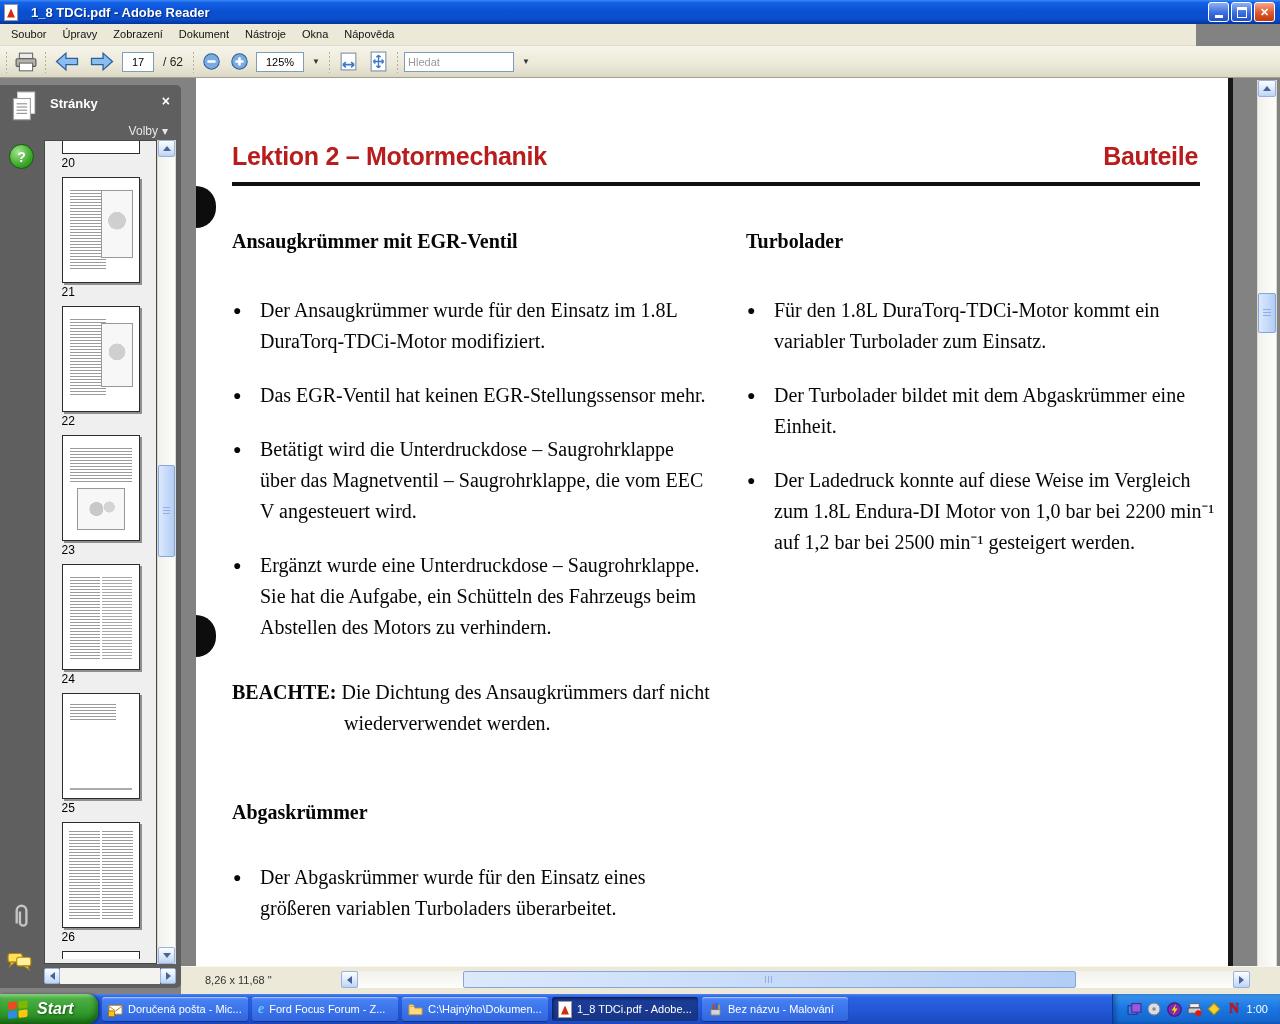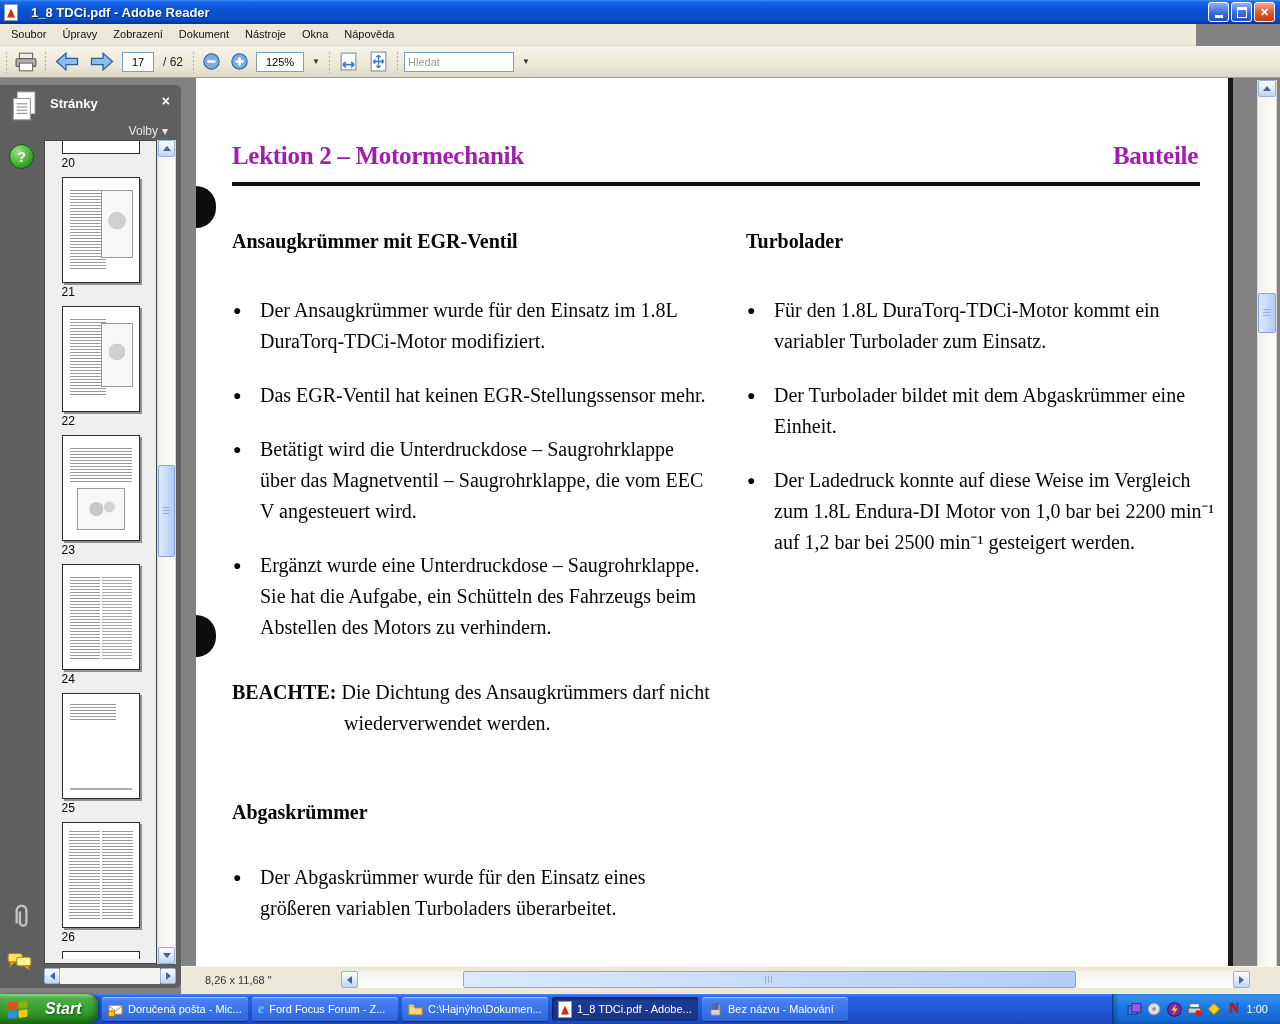--- a/index.html
+++ b/index.html
@@ -45,22 +45,22 @@
   .search-input{width:102px;color:#444}
   .search-input::placeholder{color:#9a9a9a}
   .pg-total{font-size:12px;color:#222;padding:0 4px}
   .caretbtn{width:14px;height:20px;display:flex;align-items:center;justify-content:center;font-size:8px;color:#333}
 
   
   .docbg{position:absolute;left:181px;top:78px;width:1099px;height:888px;background:#828282;overflow:hidden}
   .page{position:absolute;left:15px;top:0;width:1032px;height:888px;background:#fff;
     border-right:5px solid #181818;overflow:hidden;font-family:"Liberation Serif",serif;color:#060606}
   .hole{position:absolute;left:0;width:20px;height:42px;background:#0d0d0d;border-radius:0 21px 21px 0}
-  .page-h1{position:absolute;top:64px;left:36px;font-family:Liberation Serif, serif;
-    font-weight:bold;font-size:25px;letter-spacing:-0.3px;color:#a21caf}
+  .page-h1{position:absolute;top:64px;left:36px;font-family:Liberation Sans, sans-serif;
+    font-weight:bold;font-size:25px;letter-spacing:-0.3px;color:#b91c1c}
   .page-h1.right{left:auto;right:30px}
   .rule{position:absolute;top:104px;left:36px;right:28px;height:4px;background:#101010}
   .col{position:absolute;top:148px;font-size:20px;line-height:31px}
   .col-left{left:36px;width:478px}
   .col-right{left:550px;width:476px}
   .doc-h2{font-weight:bold;font-size:20px;margin-bottom:38px}
   .doc-h2.second{margin-top:58px;margin-bottom:34px}
   .bullet{position:relative;padding-left:28px;margin-bottom:23px}
   .bullet::before{content:"●";position:absolute;left:1px;top:0;font-size:14px;line-height:31px;color:#060606}
   .note{margin-top:34px;padding-left:112px;text-indent:-112px}
@@ -148,21 +148,21 @@
   .p26::before{left:6px;top:8px;width:31px;height:90px}
   .p26::after{right:6px;top:8px;width:31px;height:90px;border:none;background:repeating-linear-gradient(180deg,#9b9b9b 0 1px,transparent 1px 3px)}
 
   
   .taskbar{position:absolute;left:0;top:994px;width:1280px;height:30px;
     background:linear-gradient(180deg,#4f83f2 0%,#2963e2 10%,#2257d6 55%,#1b48be 100%);
     display:flex;align-items:center}
   .startbtn{height:30px;width:98px;flex:none;border-radius:0 11px 11px 0;
     background:linear-gradient(180deg,#8cd584 0%,#4cb045 15%,#339a2c 60%,#1f7c19 100%);
     box-shadow:inset -3px -3px 5px rgba(0,40,0,.35),2px 0 3px rgba(0,0,20,.4);
-    display:flex;align-items:center;gap:16px;padding-left:7px;box-sizing:border-box;
+    display:flex;align-items:center;gap:8px;padding-left:7px;box-sizing:border-box;
     color:#fff;font-size:16px;font-weight:bold;font-style:italic;text-shadow:1px 1px 2px #14540e}
   .task{height:24px;width:146px;margin-left:4px;flex:none;border-radius:3px;
     background:linear-gradient(180deg,#6f9ef8 0%,#4680f2 12%,#3a72ea 60%,#3165dd 100%);
     box-shadow:inset 0 1px 0 rgba(255,255,255,.4),0 1px 1px rgba(0,0,30,.35);
     display:flex;align-items:center;gap:5px;padding:0 6px;box-sizing:border-box;
     color:#fff;font-size:11px;white-space:nowrap;overflow:hidden}
   .task .tlabel{overflow:hidden;text-overflow:clip;white-space:nowrap}
   .task.active{background:linear-gradient(180deg,#1d3f9c,#173484);box-shadow:inset 1px 2px 3px rgba(0,0,30,.55)}
   .tray{margin-left:auto;height:30px;display:flex;align-items:center;gap:5px;
     padding:0 12px 0 14px;border-left:1px solid #0a3a94;

